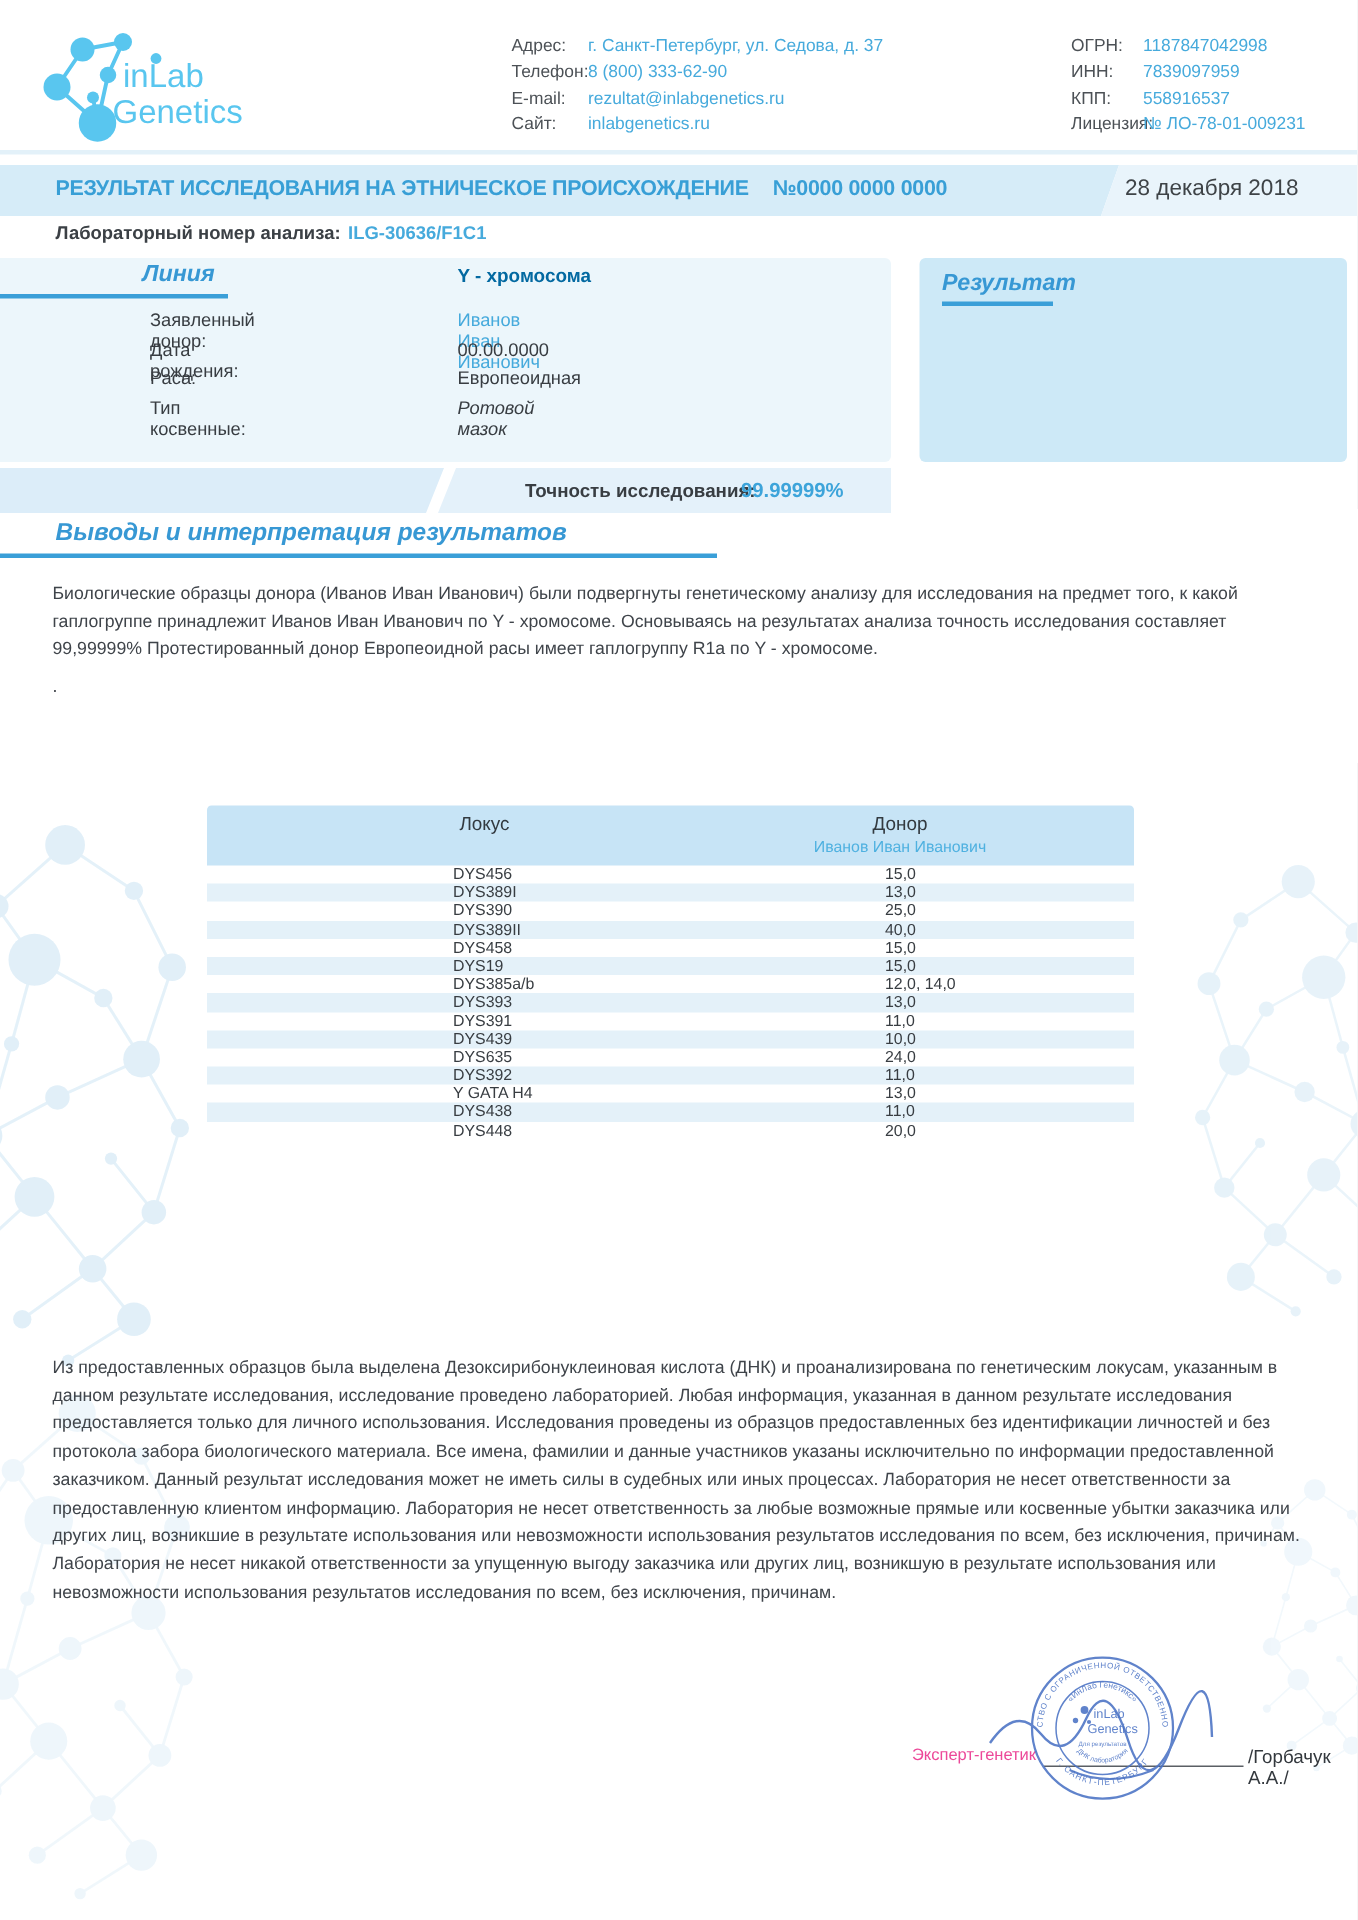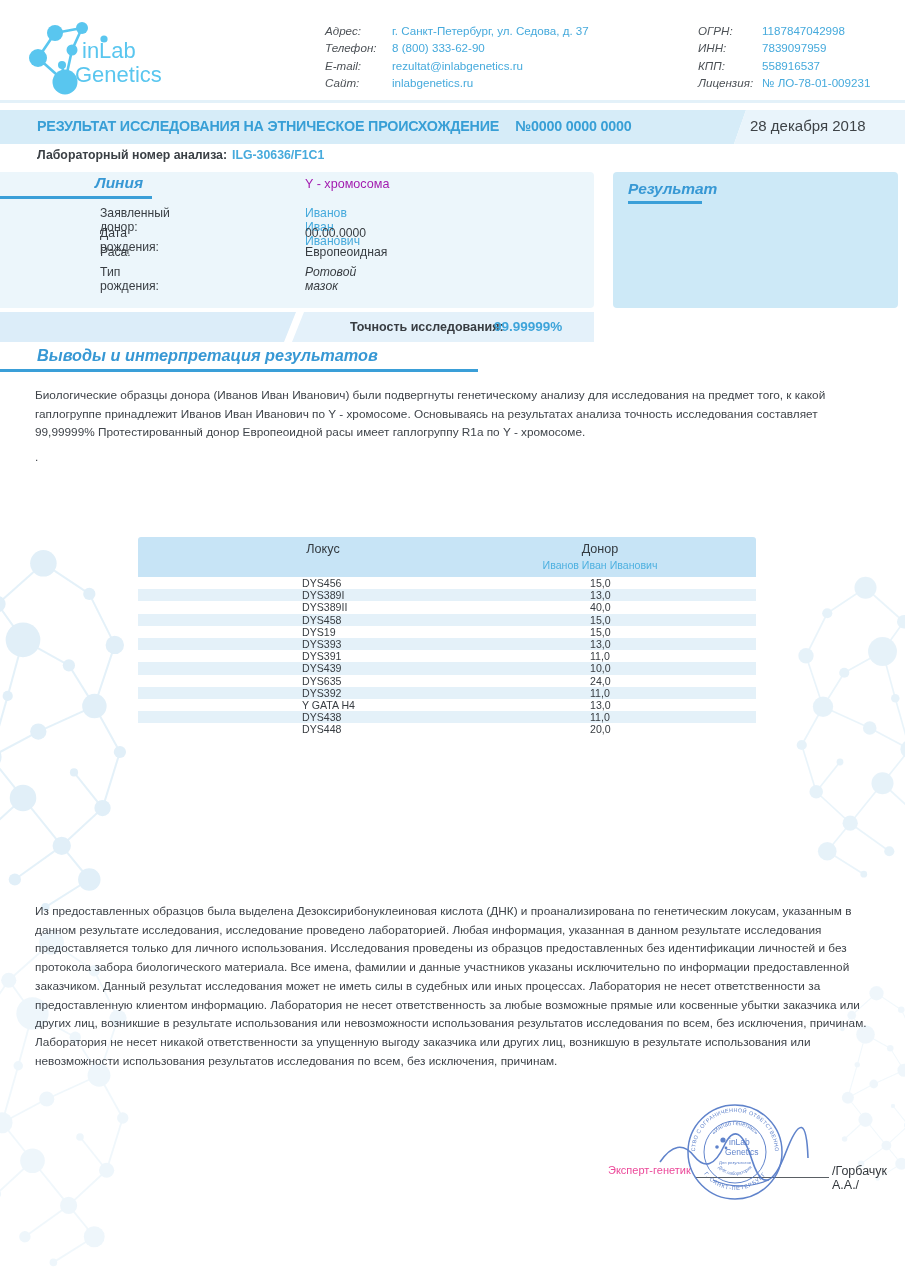--- a/index.html
+++ b/index.html
@@ -4,21 +4,21 @@
 <style>
   html,body{margin:0;padding:0;background:#eef0f2;}
   .page{position:relative;width:905px;height:1280px;background:#ffffff;overflow:hidden;
         font-family:"Liberation Sans", sans-serif;color:#3b4045;}
   .abs{position:absolute;}
   .deco{position:absolute;left:0;top:0;z-index:0;pointer-events:none;}
   .z{z-index:2;}
   
   .info-block{position:absolute;z-index:2;}
   .info-row{position:relative;height:17.4px;font-size:11.6px;}
-  .info-row .lbl{position:absolute;left:0;font-style:italic;color:#4c5156;}
+  .info-row .lbl{position:absolute;left:16px;color:#4c5156;}
   .info-row .val{position:absolute;color:#46aadc;}
   .contacts .val{left:67px;}
   .regs .val{left:64px;}
   .divider{position:absolute;left:0;top:100px;width:905px;height:3px;background:#e3f1f9;z-index:1;}
   
   .titlebar-main{position:absolute;left:0;top:110px;width:746px;height:34px;background:#d6ecf8;
         clip-path:polygon(0 0,100% 0,calc(100% - 12px) 100%,0 100%);z-index:1;}
   .titlebar-date{position:absolute;left:734px;top:110px;width:171px;height:34px;background:#e9f4fb;
         clip-path:polygon(12px 0,100% 0,100% 100%,0 100%);z-index:1;}
   .doc-title{position:absolute;left:37px;top:118px;font-size:14.3px;font-weight:bold;color:#389fd6;
@@ -27,21 +27,21 @@
   .doc-date{position:absolute;left:750px;top:117px;font-size:15px;color:#3e4347;z-index:2;}
   .labnum{position:absolute;left:37px;top:148px;font-size:12.3px;font-weight:bold;z-index:2;}
   .labnum .val{color:#46aadc;margin-left:5px;}
   
   .line-box{position:absolute;left:0;top:172px;width:594px;height:136px;background:#ecf6fb;
         border-radius:0 4px 4px 0;z-index:1;}
   .result-box{position:absolute;left:613px;top:172px;width:285px;height:136px;background:#cde9f7;
         border-radius:4px;z-index:1;}
   .sec-heading{font-size:15.5px;font-weight:bold;font-style:italic;color:#3798d4;z-index:2;position:absolute;}
   .underline{position:absolute;height:3px;background:#3a9fd8;z-index:2;}
-  .chrom{position:absolute;left:305px;top:177px;font-size:12.6px;font-weight:normal;color:#a21caf;z-index:2;}
+  .chrom{position:absolute;left:305px;top:177px;font-size:12.6px;font-weight:bold;color:#0369a1;z-index:2;}
   .line-rows{position:absolute;left:100px;top:206px;z-index:2;}
   .line-row{position:relative;height:19.7px;font-size:12.2px;}
   .line-row .lbl{position:absolute;left:0;color:#383d42;}
   .line-row .val{position:absolute;left:205px;color:#383d42;}
   .line-row .val.accent{color:#46aadc;}
   .line-row .val.it{font-style:italic;}
   .result-text{position:absolute;left:628px;top:210px;width:254px;font-size:12.2px;line-height:20px;
         color:#3c454e;z-index:2;}
   .result-text .accent{color:#46aadc;}
   
@@ -197,21 +197,21 @@
     </div>
     <div class="line-row">
       <span class="lbl">Дата рождения:</span>
       <span class="val">00.00.0000</span>
     </div>
     <div class="line-row">
       <span class="lbl">Раса:</span>
       <span class="val">Европеоидная</span>
     </div>
     <div class="line-row">
-      <span class="lbl">Тип рождения:</span>
+      <span class="lbl">Тип косвенные:</span>
       <span class="val it">Ротовой мазок</span>
     </div>
   </div>
 
   <div class="result-box"></div>
   <div class="sec-heading" style="left:628px;top:180px;">Результат</div>
   <div class="underline" style="left:628px;top:201px;width:74px;height:2.5px;"></div>
 
   <div class="acc1"></div>
   <div class="acc2"></div>
@@ -231,30 +231,38 @@
   <div class="tbody">
     <div class="trow">
         <span class="locus">DYS456</span>
         <span class="tval">15,0</span>
       </div>
     <div class="trow">
         <span class="locus">DYS389I</span>
         <span class="tval">13,0</span>
       </div>
     <div class="trow">
+        <span class="locus">DYS390</span>
+        <span class="tval">25,0</span>
+      </div>
+    <div class="trow">
         <span class="locus">DYS389II</span>
         <span class="tval">40,0</span>
       </div>
     <div class="trow">
         <span class="locus">DYS458</span>
         <span class="tval">15,0</span>
       </div>
     <div class="trow">
         <span class="locus">DYS19</span>
         <span class="tval">15,0</span>
+      </div>
+    <div class="trow">
+        <span class="locus">DYS385a/b</span>
+        <span class="tval">12,0, 14,0</span>
       </div>
     <div class="trow">
         <span class="locus">DYS393</span>
         <span class="tval">13,0</span>
       </div>
     <div class="trow">
         <span class="locus">DYS391</span>
         <span class="tval">11,0</span>
       </div>
     <div class="trow">

